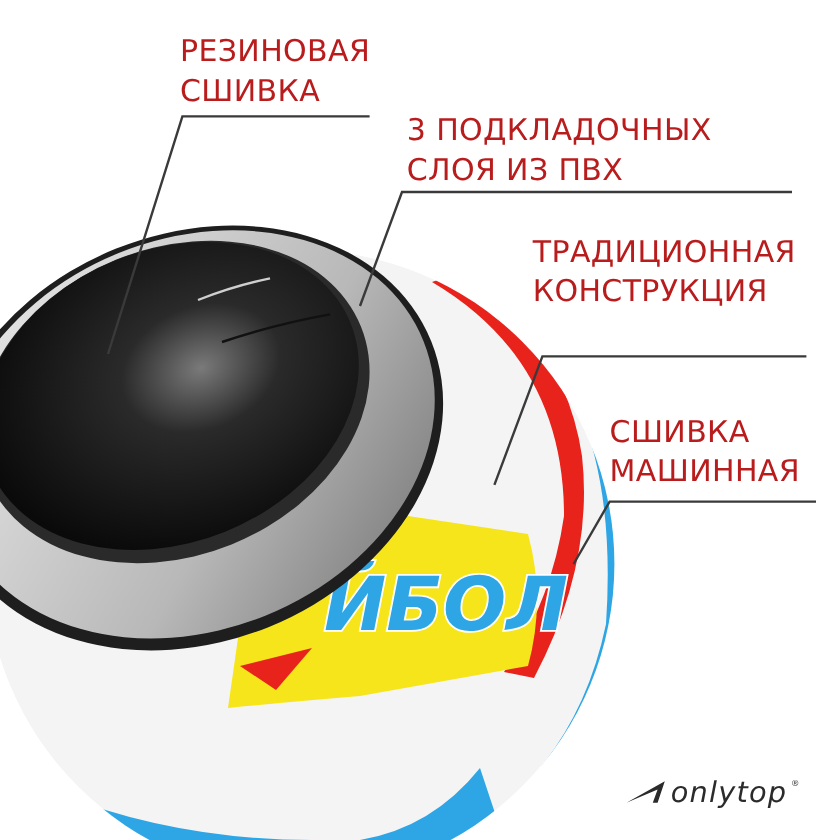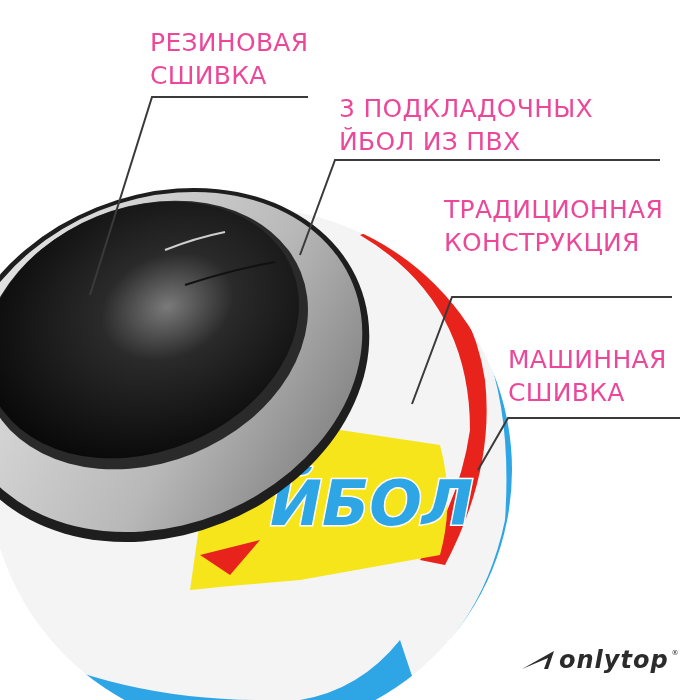--- a/index.html
+++ b/index.html
@@ -1,21 +1,21 @@
 <!DOCTYPE html>
 <html><head>
 <meta charset="utf-8">
 <style>
   html, body { margin: 0; padding: 0; }
   body { width: 700px; height: 700px; background: #ffffff; position: relative; overflow: hidden; font-family: "DejaVu Sans", sans-serif; }
   .stage { position: absolute; left: 0; top: 0; width: 700px; height: 700px; }
-  .label { position: absolute; color: #ec4899; font-size: 25px; line-height: 33px; letter-spacing: 0.3px; font-weight: 500; white-space: nowrap; }
+  .label { position: absolute; color: #b91c1c; font-size: 25px; line-height: 33px; letter-spacing: 0.3px; font-weight: 500; white-space: nowrap; }
   .label span { display: block; }
   .logo { position: absolute; left: 522px; top: 646px; display: flex; align-items: center; gap: 3px; color: #2b2b2b; }
-  .logo .word { font-family: "DejaVu Sans", sans-serif; font-style: italic; font-weight: bold; font-size: 24px; letter-spacing: 1px; }
+  .logo .word { font-family: "DejaVu Sans", sans-serif; font-style: italic; font-weight: normal; font-size: 24px; letter-spacing: 1px; }
   .logo .reg { font-size: 7px; align-self: flex-start; margin-top: 3px; }
 </style>
 </head>
 <body>
 
 <svg class="stage" width="700" height="700" viewBox="0 0 700 700">
   <defs>
     <clipPath id="ballclip">
         <circle cx="250" cy="470" r="262"></circle>
       </clipPath>
@@ -64,31 +64,31 @@
   </g>
 </svg>
 
 <div class="label" style="left:150px; top:26px;">
   <span>РЕЗИНОВАЯ</span>
   <span>СШИВКА</span>
 </div>
 
 <div class="label" style="left:339px; top:92px;">
   <span>3 ПОДКЛАДОЧНЫХ</span>
-  <span>ЙБОЛ ИЗ ПВХ</span>
+  <span>СЛОЯ ИЗ ПВХ</span>
 </div>
 
 <div class="label" style="left:444px; top:193px;">
   <span>ТРАДИЦИОННАЯ</span>
   <span>КОНСТРУКЦИЯ</span>
 </div>
 
 <div class="label" style="left:508px; top:343px;">
+  <span>СШИВКА</span>
   <span>МАШИННАЯ</span>
-  <span>СШИВКА</span>
 </div>
 
 <div class="logo">
   <svg width="34" height="22" viewBox="0 0 34 22">
     <path d="M0 20 L32 2 L26 20 L22 20 L26 9 Z" fill="#2b2b2b"></path>
   </svg>
   <span class="word">onlytop</span>
   <span class="reg">®</span>
 </div>
 

